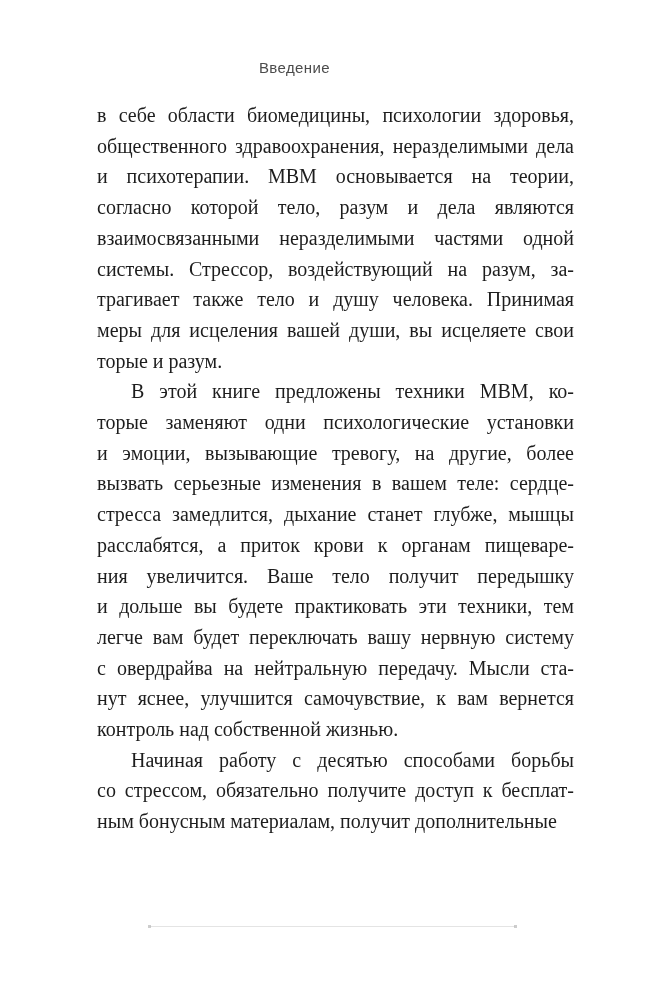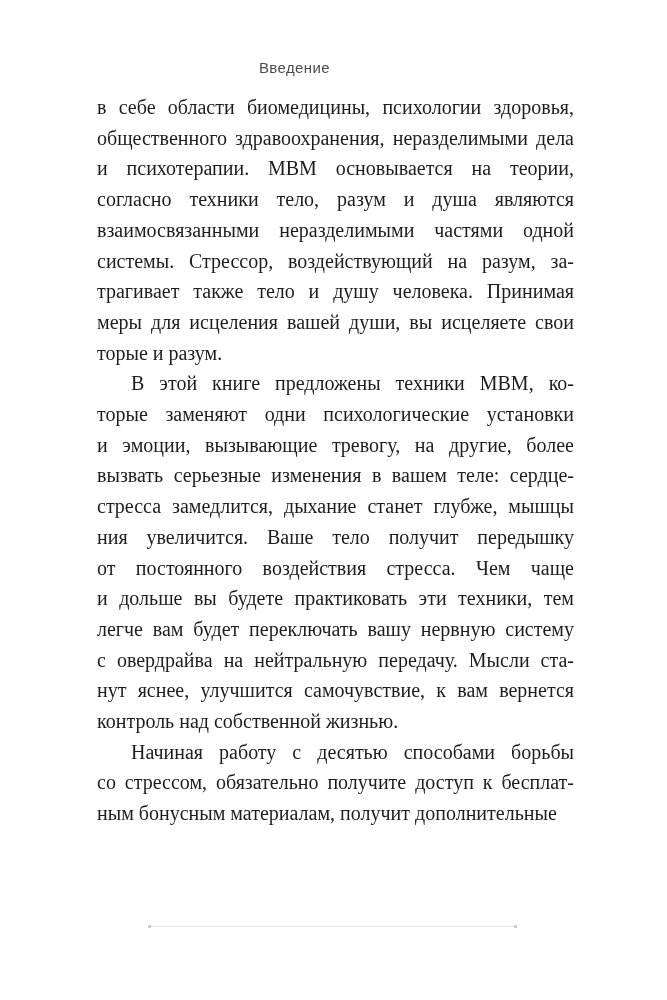--- a/index.html
+++ b/index.html
@@ -23,21 +23,21 @@
     text-align: center;
     font-family: "Liberation Sans", sans-serif;
     font-size: 15px;
     font-weight: 400;
     color: #4c4c4c;
     letter-spacing: 0.4px;
   }
   .body-text {
     position: absolute;
     left: 97px;
-    top: 92px;
+    top: 100px;
     width: 477px;
     font-size: 20px;
     line-height: 30.7px;
     color: #1d1d1d;
   }
   .paragraph { margin: 0; }
   .line {
     text-align: justify;
     text-align-last: justify;
     white-space: normal;
@@ -67,35 +67,35 @@
 <body>
 
 <div class="page" style="background: rgb(255, 255, 255);">
   <div class="running-head" style="color: rgb(76, 76, 76);">Введение</div>
 
   <div class="body-text" style="color: rgb(29, 29, 29);">
       <div class="paragraph">
         <div class="line">в себе области биомедицины, психологии здоровья,</div>
         <div class="line">общественного здравоохранения, неразделимыми дела</div>
         <div class="line">и психотерапии. МВМ основывается на теории,</div>
-        <div class="line">согласно техники тело, разум и душа являются</div>
+        <div class="line">согласно которой тело, разум и дела являются</div>
         <div class="line">взаимосвязанными неразделимыми частями одной</div>
         <div class="line">системы. Стрессор, воздействующий на разум, за-</div>
         <div class="line">трагивает также тело и душу человека. Принимая</div>
         <div class="line">меры для исцеления вашей души, вы исцеляете свои</div>
         <div class="line last">торые и разум.</div>
       </div>
       <div class="paragraph">
         <div class="line indent">В этой книге предложены техники МВМ, ко-</div>
         <div class="line">торые заменяют одни психологические установки</div>
         <div class="line">и эмоции, вызывающие тревогу, на другие, более</div>
         <div class="line">вызвать серьезные изменения в вашем теле: сердце-</div>
         <div class="line">стресса замедлится, дыхание станет глубже, мышцы</div>
+        <div class="line">расслабятся, а приток крови к органам пищеваре-</div>
         <div class="line">ния увеличится. Ваше тело получит передышку</div>
-        <div class="line">от постоянного воздействия стресса. Чем чаще</div>
         <div class="line">и дольше вы будете практиковать эти техники, тем</div>
         <div class="line">легче вам будет переключать вашу нервную систему</div>
         <div class="line">с овердрайва на нейтральную передачу. Мысли ста-</div>
         <div class="line">нут яснее, улучшится самочувствие, к вам вернется</div>
         <div class="line last">контроль над собственной жизнью.</div>
       </div>
       <div class="paragraph">
         <div class="line indent">Начиная работу с десятью способами борьбы</div>
         <div class="line">со стрессом, обязательно получите доступ к бесплат-</div>
         <div class="line last">ным бонусным материалам, получит дополнительные</div>

